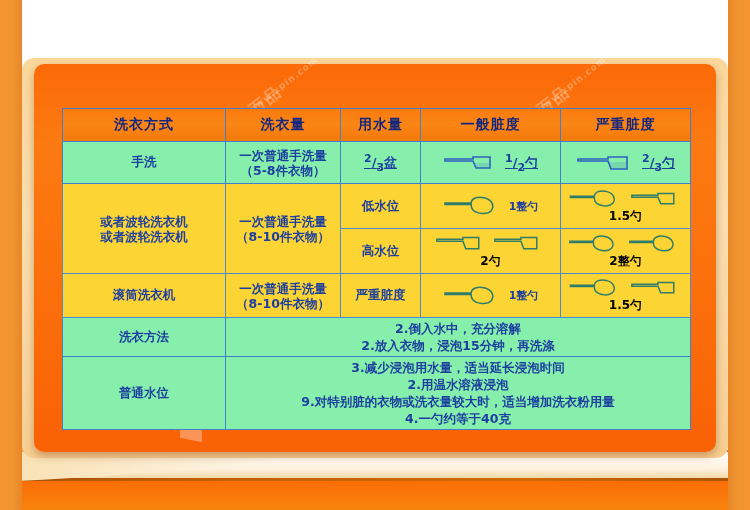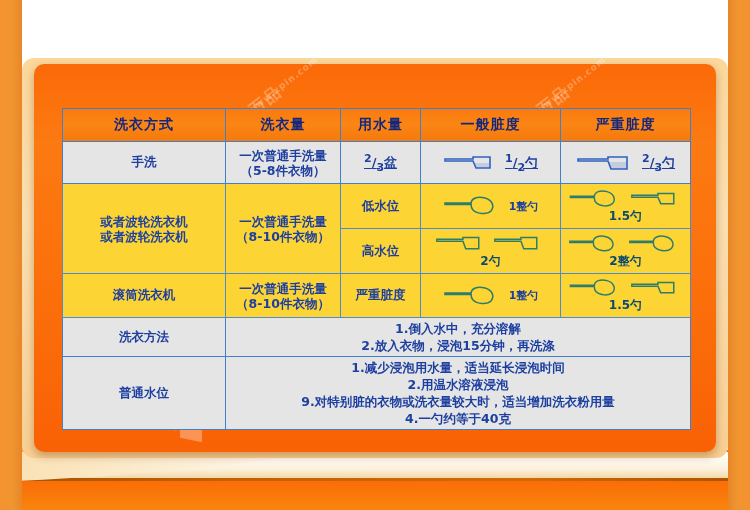--- a/index.html
+++ b/index.html
@@ -68,32 +68,32 @@
   
   .tbl{position:absolute;left:62px;top:108px;width:628px;
     border-collapse:collapse;table-layout:fixed;}
   .tbl td,.tbl th{
     border:1px solid #3f7fd0;
     color:#1d3fa0;font-size:12.5px;text-align:center;vertical-align:middle;
     padding:2px 3px;font-weight:bold;}
   .tbl th{
     background:linear-gradient(180deg,#fb7a0e 0%,#fa8515 45%,#f57a0a 100%);
     color:#14277e;font-size:14px;height:28px;border-color:#3f7fd0;letter-spacing:1px;}
-  .c-cream{background:#e5e5e5;}
+  .c-cream{background:#86efac;}
   .c-yellow{background:#fcd434;}
   .tbl td.c-yellow{border-color:#4b8ad4;}
   .lh{line-height:15px;}
   .txt-l{text-align:left;padding-left:18px;font-weight:bold;font-size:12px;line-height:17px;}
   .amt{font-size:11px;font-weight:bold;}
   .frac{display:inline-block;font-size:13px;vertical-align:middle;text-decoration:underline;}
   .frac sup{font-size:11px;vertical-align:super;}
   .frac sub{font-size:11px;vertical-align:sub;}
   .cellcol{display:flex;flex-direction:column;align-items:center;justify-content:center;gap:0px;}
   .spoonrow{display:flex;align-items:center;justify-content:center;gap:4px;}
-  .lbl-under{font-size:12px;font-weight:bold;color:#0c4a6e;margin-top:-2px;}
+  .lbl-under{font-size:12px;font-weight:bold;color:#000000;margin-top:-2px;}
 </style>
 </head>
 <body>
 
 <div id="root">
 
   <div class="bg-white"></div>
   <div class="diag-dots"></div>
   <div class="diag-3"></div>
   <div class="diag-1"></div>
@@ -266,29 +266,29 @@
               </svg>
             </div>
             <span class="lbl-under">1.5勺</span>
           </div>
         </td>
       </tr>
 
       <tr style="height:32px">
         <td class="c-cream">洗衣方法</td>
         <td class="c-cream txt-l" colspan="4">
-          <div>1.倒入水中，充分溶解</div>
+          <div>2.倒入水中，充分溶解</div>
           <div>2.放入衣物，浸泡15分钟，再洗涤</div>
         </td>
       </tr>
 
       <tr style="height:72px">
         <td class="c-cream">普通水位</td>
         <td class="c-cream txt-l" colspan="4">
-          <div>1.减少浸泡用水量，适当延长浸泡时间</div>
+          <div>3.减少浸泡用水量，适当延长浸泡时间</div>
           <div>2.用温水溶液浸泡</div>
           <div>9.对特别脏的衣物或洗衣量较大时，适当增加洗衣粉用量</div>
           <div>4.一勺约等于40克</div>
         </td>
       </tr>
     </tbody>
   </table>
 
 
 </div>

